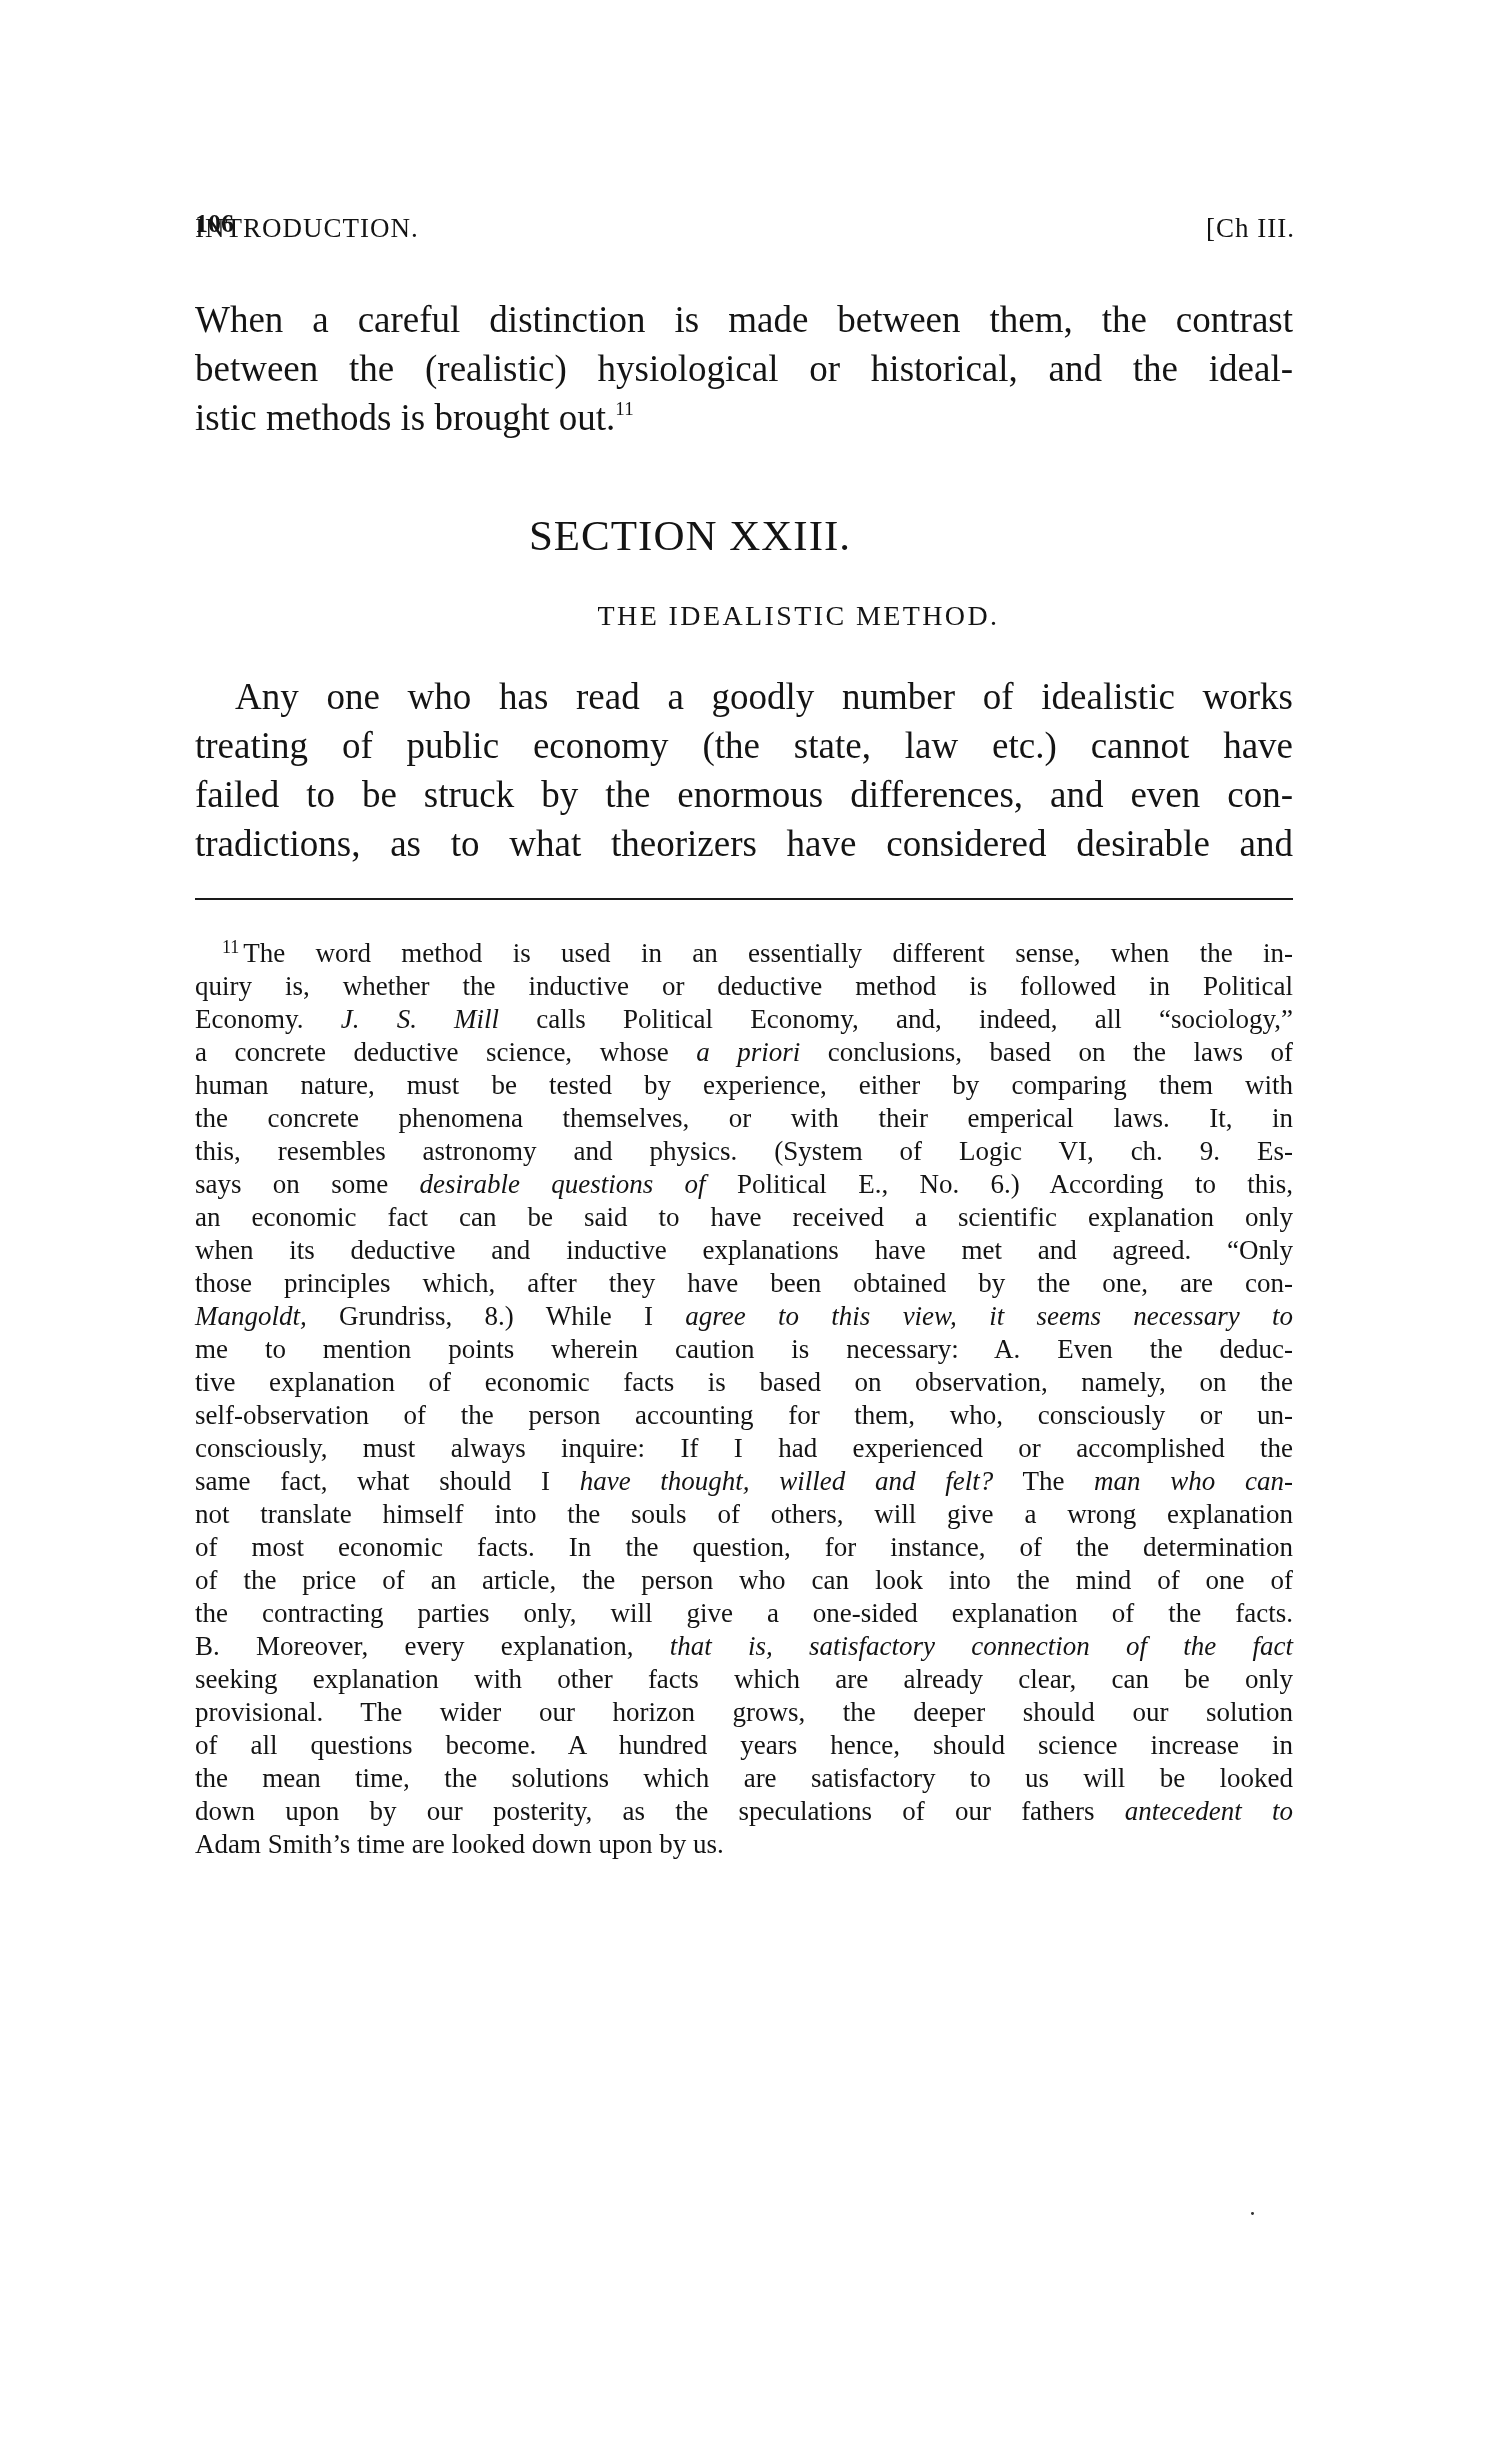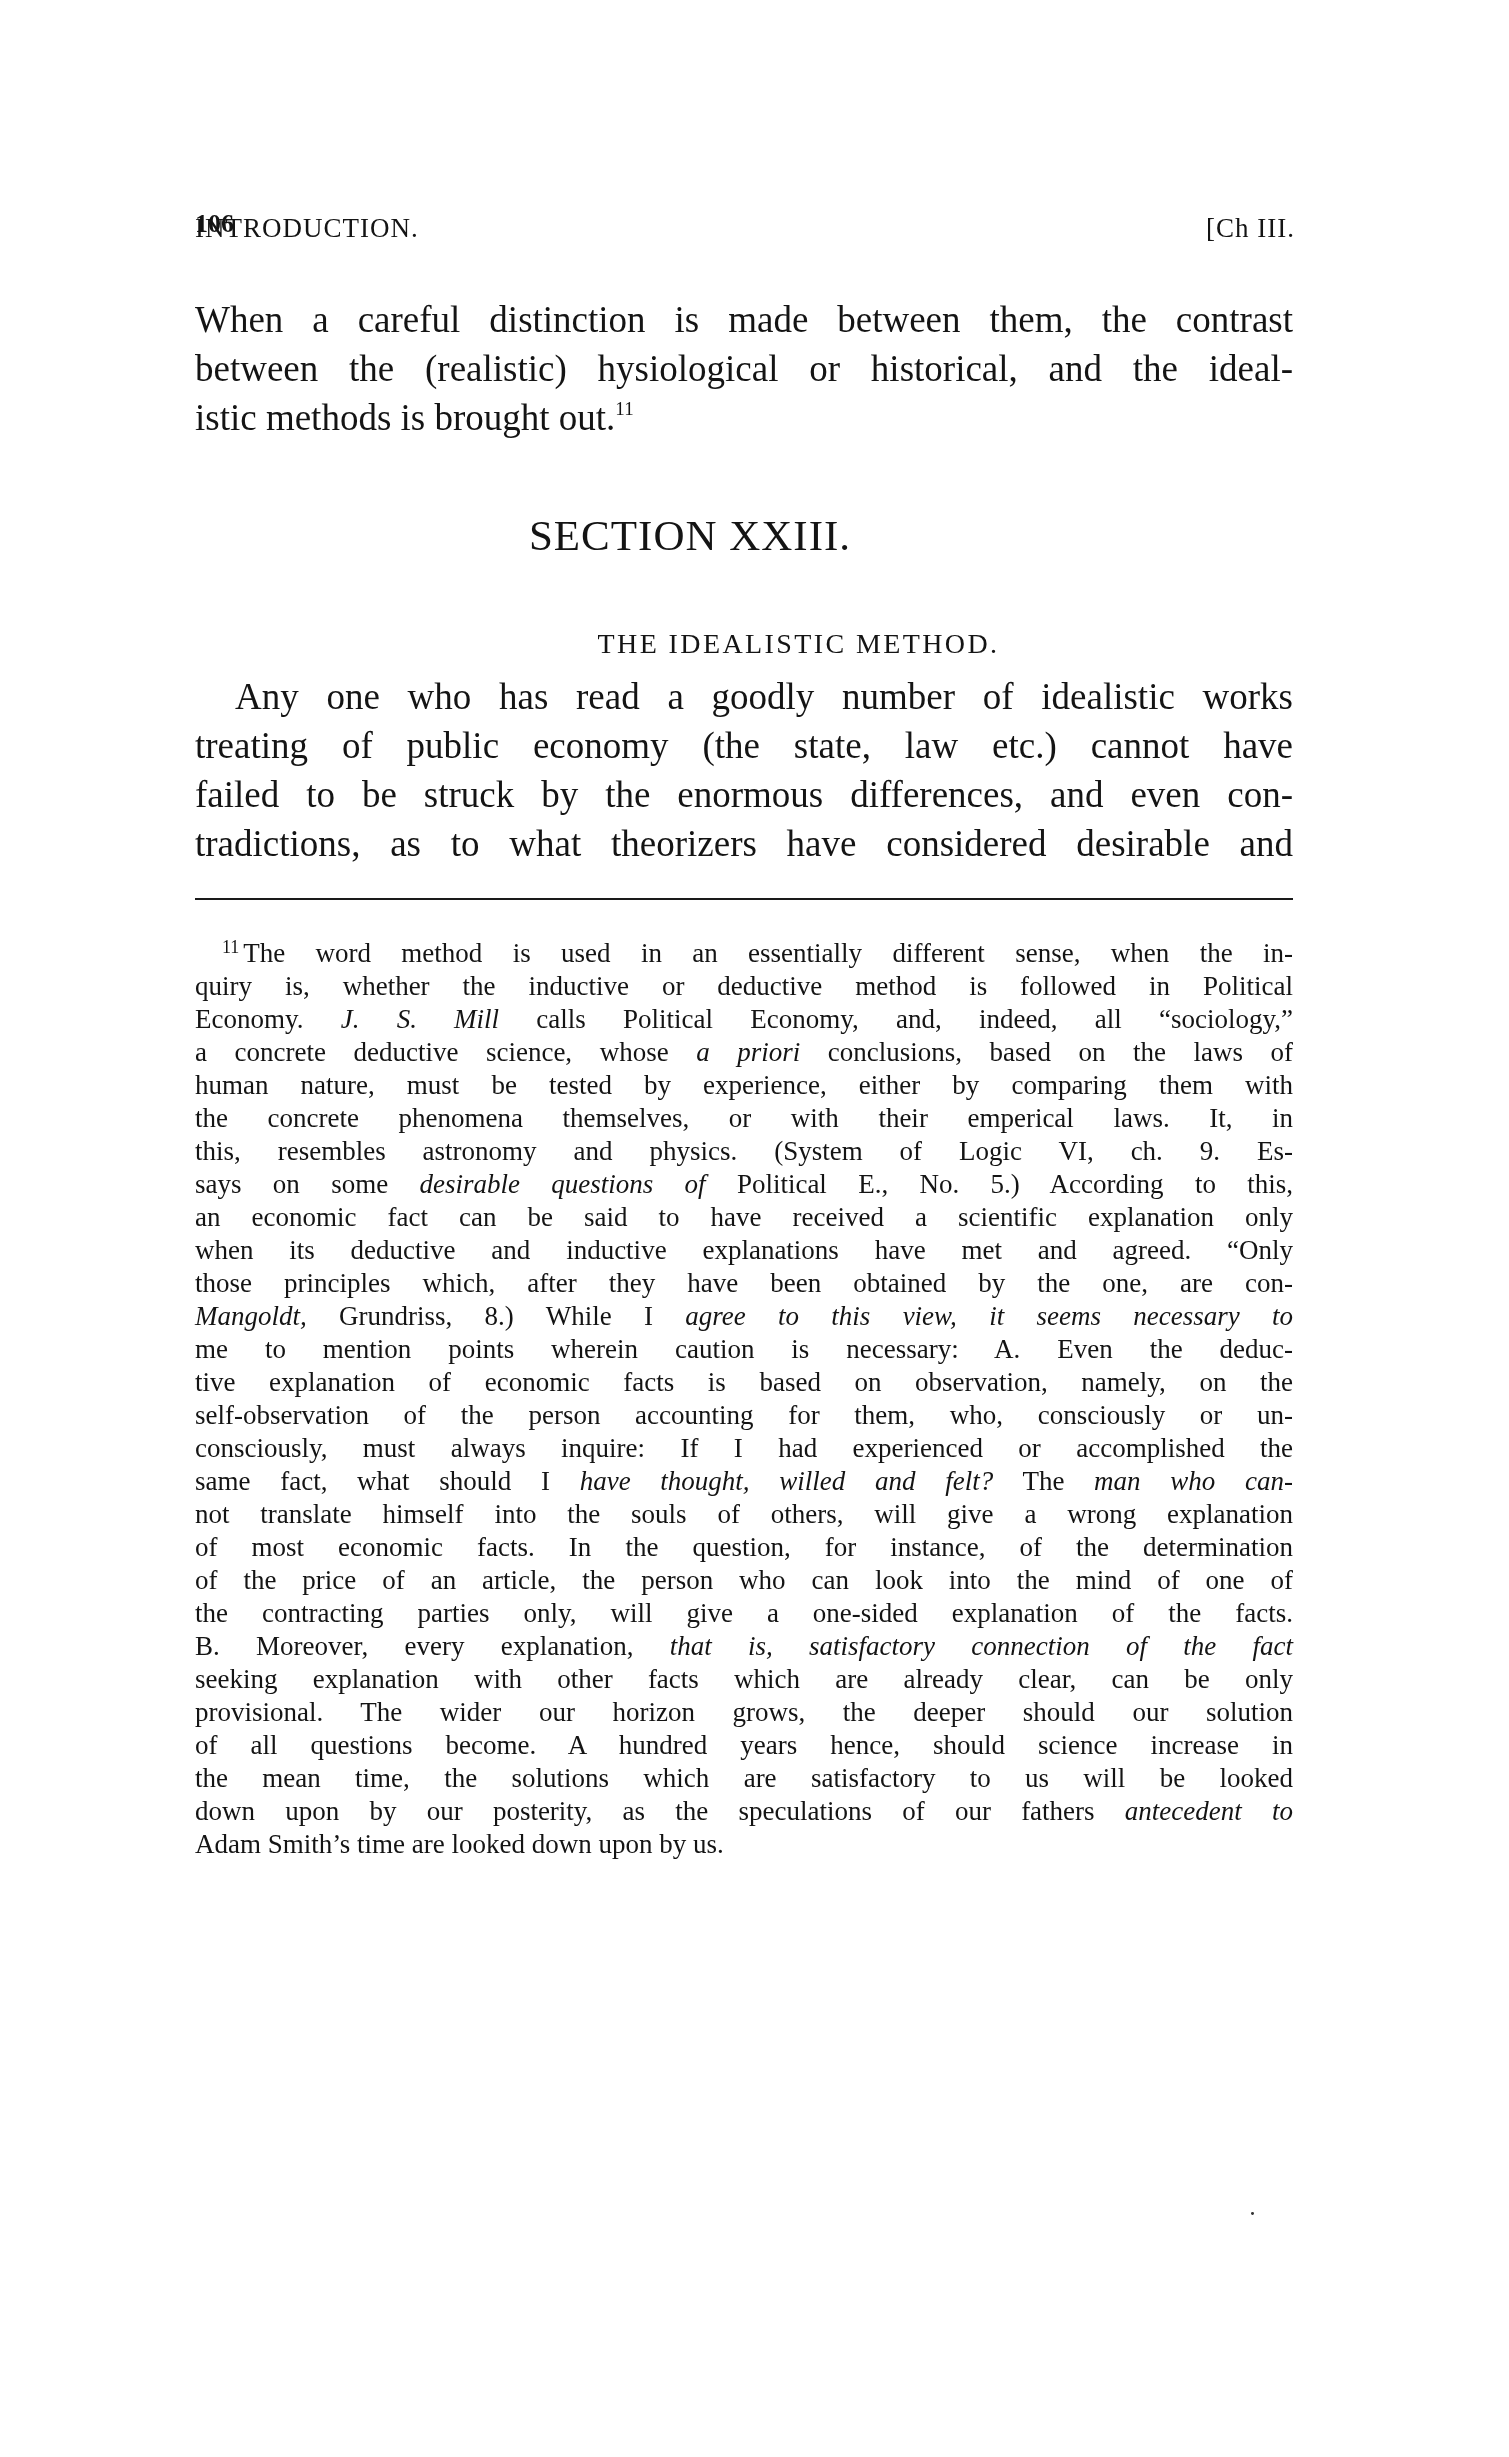--- a/index.html
+++ b/index.html
@@ -26,21 +26,21 @@
     .body-text .line { display: block; text-align: justify; text-align-last: justify; white-space: nowrap; }
     .body-text .line.last { text-align-last: left; }
 
     .para1 { top: 295px; }
     .section-heading {
       position: absolute; left: 0; width: 1276px; top: 511px;
       text-align: center; font-size: 43px; letter-spacing: 1px; padding-left: 104px; box-sizing: border-box;
     }
     .section-subheading {
       position: absolute; left: 0; width: 1509px; top: 600px;
-      text-align: center; font-size: 28px; letter-spacing: 2.4px; padding-left: 88px; box-sizing: border-box; margin-top: 28px;
+      text-align: center; font-size: 28px; letter-spacing: 2.4px; padding-left: 88px; box-sizing: border-box;
     }
     .para2 { top: 672px; }
     .para2 .indent { padding-left: 40px; }
 
     .footnote-rule {
       position: absolute; left: 195px; width: 1098px; top: 898px; height: 0;
       border-top: 2.9px solid #1a1a1a;
     }
 
     .footnote {
@@ -86,21 +86,21 @@
   <div class="footnote-rule"></div>
 
   <div class="footnote" id="footnote">
       <span class="line indent"><span class="fn-mark">11</span><span>The word method is used in an essentially different sense, when the in-</span></span>
       <span class="line"><span>quiry is, whether the inductive or deductive method is followed in Political</span></span>
       <span class="line"><span>Economy. </span><span class="it">J. S. Mill</span><span> calls Political Economy, and, indeed, all “sociology,”</span></span>
       <span class="line"><span>a concrete deductive science, whose </span><span class="it">a priori</span><span> conclusions, based on the laws of</span></span>
       <span class="line"><span>human nature, must be tested by experience, either by comparing them with</span></span>
       <span class="line"><span>the concrete phenomena themselves, or with their emperical laws. It, in</span></span>
       <span class="line"><span>this, resembles astronomy and physics. (System of Logic VI, ch. 9. Es-</span></span>
-      <span class="line"><span>says on some </span><span class="it">desirable questions of</span><span> Political E., No. 5.) According to this,</span></span>
+      <span class="line"><span>says on some </span><span class="it">desirable questions of</span><span> Political E., No. 6.) According to this,</span></span>
       <span class="line"><span>an economic fact can be said to have received a scientific explanation only</span></span>
       <span class="line"><span>when its deductive and inductive explanations have met and agreed. “Only</span></span>
       <span class="line"><span>those principles which, after they have been obtained by the one, are con-</span></span>
       <span class="line"><span class="it">Mangoldt,</span><span> Grundriss, 8.) While I </span><span class="it">agree to this view, it seems necessary to</span></span>
       <span class="line"><span>me to mention points wherein caution is necessary: A. Even the deduc-</span></span>
       <span class="line"><span>tive explanation of economic facts is based on observation, namely, on the</span></span>
       <span class="line"><span>self-observation of the person accounting for them, who, consciously or un-</span></span>
       <span class="line"><span>consciously, must always inquire: If I had experienced or accomplished the</span></span>
       <span class="line"><span>same fact, what should I </span><span class="it">have thought, willed and felt?</span><span> The </span><span class="it">man who can-</span></span>
       <span class="line"><span>not translate himself into the souls of others, will give a wrong explanation</span></span>

